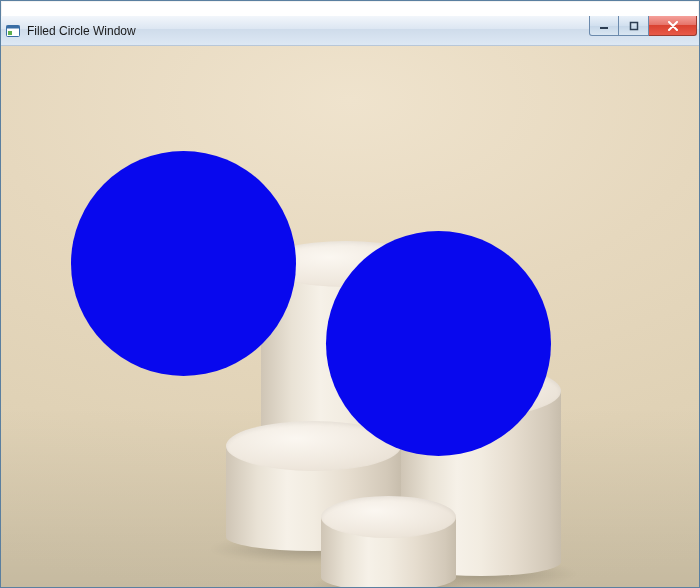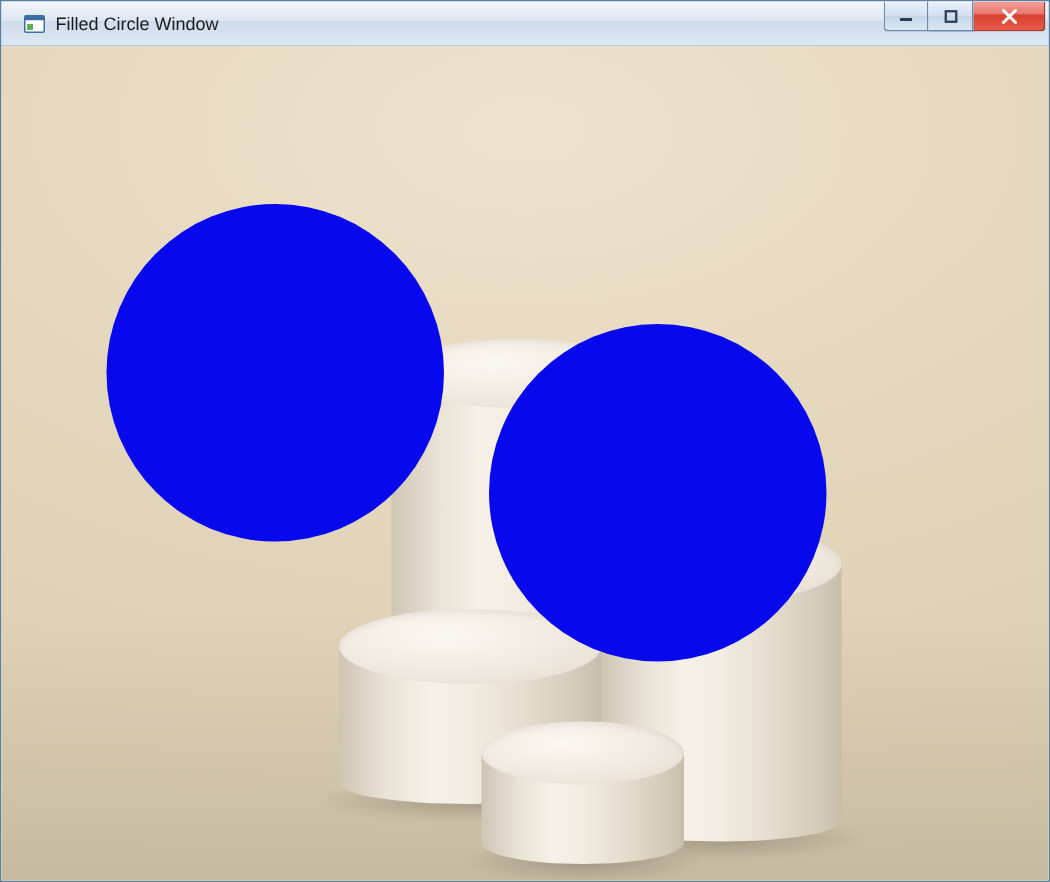--- a/index.html
+++ b/index.html
@@ -9,22 +9,23 @@
     border: 1px solid #5a7fa0;
     background: #fff;
     display: flex; flex-direction: column;
     box-shadow: 0 0 0 1px rgba(0,0,0,0.05) inset;
   }
   .titlebar {
     height: 30px;
     background: linear-gradient(to bottom, #f2f6fb 0%, #dce6f2 45%, #cfdceb 46%, #dde8f4 100%);
     border-bottom: 1px solid #b8c7d8;
     display: flex; align-items: center;
-    padding-left: 14px;
+    padding-left: 4px;
     position: relative;
+    margin-top: 15px;
   }
   .titlebar .app-icon {
     width: 16px; height: 16px;
     margin-right: 6px;
     display: flex; align-items: center; justify-content: center;
   }
   .titlebar .title {
     font-size: 12px;
     color: #1a1a1a;
     flex: 1;

